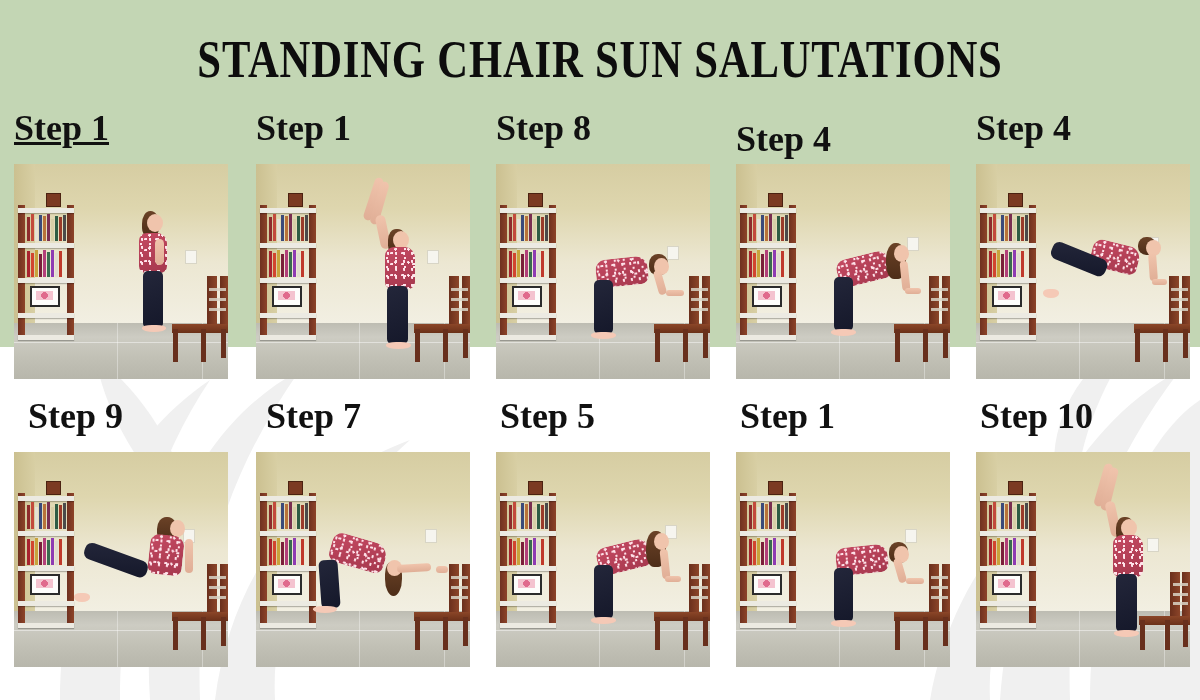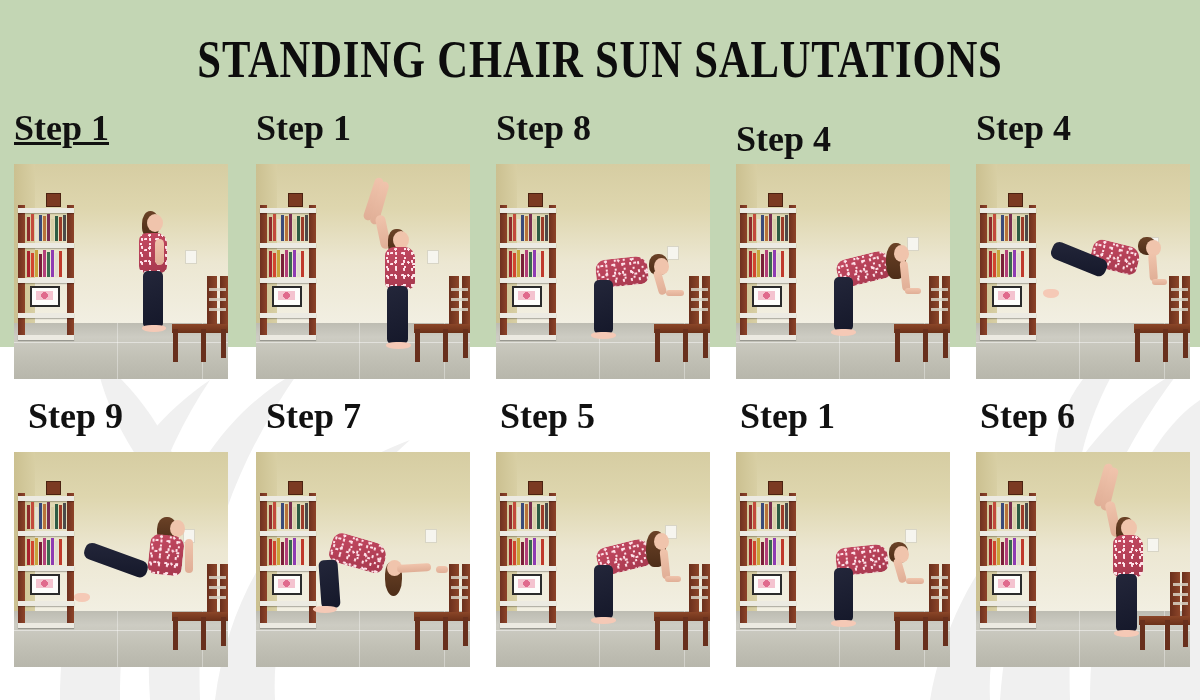--- a/index.html
+++ b/index.html
@@ -798,21 +798,21 @@
             <div class="limb" style="left:64%;top:16px;width:8px;height:25px;border-radius:4px;transform:rotate(-16deg);"></div>
             <div class="limb" style="left:74%;top:36px;width:18px;height:6px;border-radius:4px;"></div>
             <div class="legs" style="left:4%;top:26px;width:19px;height:54px;border-radius:5px;"></div>
             <div class="foot" style="left:1%;top:78px;width:25px;height:7px;"></div>
           </div>
         </div>
       </div>
     </div>
 
     <div class="cell" style="left:976px;top:398px;">
-      <div class="step-label" style="left:4px;top:0;">Step 6</div>
+      <div class="step-label" style="left:4px;top:0;">Step 10</div>
       <div class="photo" style="left:0;top:54px;">
         <div class="scene">
           <div class="wall"></div>
           <div class="wall-corner"></div>
           <div class="baseboard" style="top:74%;"></div>
           <div class="floor">
             <div class="floor-line" style="top:34%;"></div>
             <div class="floor-vline" style="left:48%;"></div>
             <div class="floor-vline" style="left:88%;"></div>
           </div>

